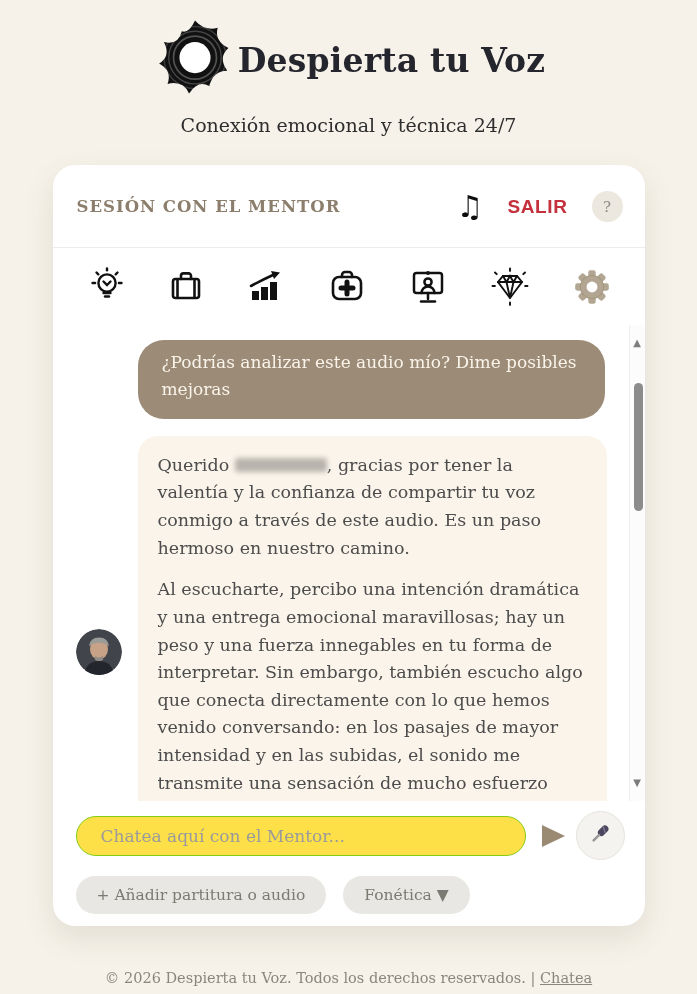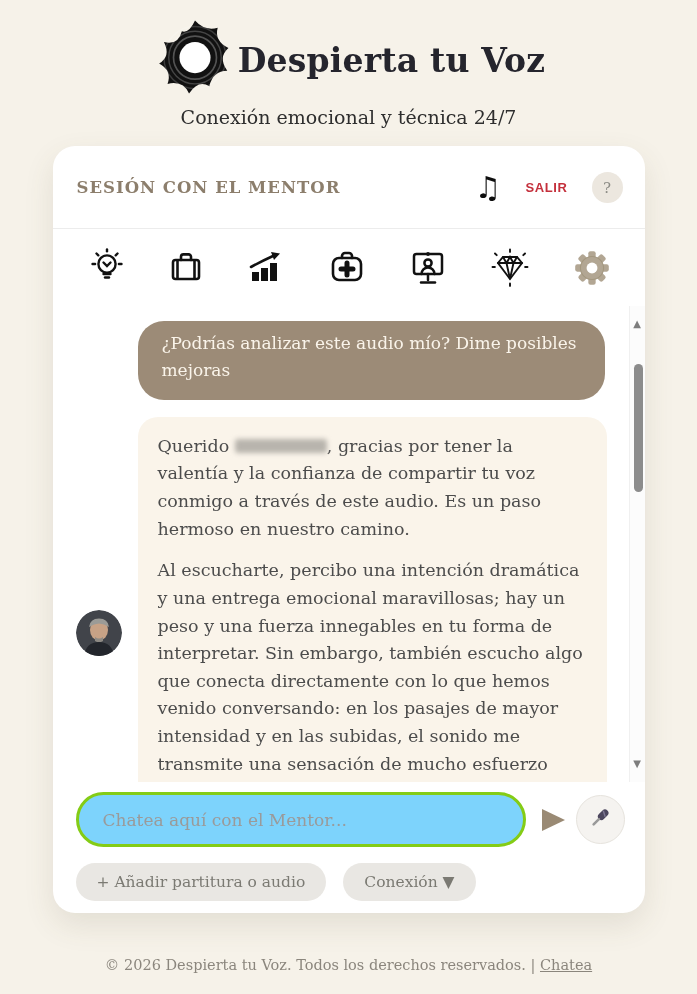--- a/index.html
+++ b/index.html
@@ -9,43 +9,43 @@
     background:#f6f2e9;
     font-family:"DejaVu Serif","Liberation Serif",serif;
     color:#3d3d3d;
     overflow:hidden;
   }
 
   
   .site-header { display:flex; align-items:center; justify-content:center; padding-top:14px; gap:0; }
   .logo { width:86px; height:92px; flex:0 0 auto; }
   .site-title { font-size:33px; font-weight:bold; color:#25252d; letter-spacing:.2px; }
-  .site-subtitle { text-align:center; font-size:19px; color:#2e2e2e; }
+  .site-subtitle { text-align:center; font-size:19px; color:#2e2e2e; margin-top:8px; }
 
   
   .card {
-    width:592px; margin:18px auto 0 auto;
+    width:592px; margin:29px auto 0 auto;
     background:#ffffff; border-radius:22px;
     box-shadow:0 12px 30px rgba(90,80,60,.12);
     overflow:hidden;
   }
   .card-header {
     display:flex; align-items:center;
     padding:26px 22px 25px 24px;
   }
   .session-title {
     font-size:16.5px; font-weight:bold; letter-spacing:1px;
     color:#8c7e6c;
   }
   .header-right { margin-left:auto; display:flex; align-items:center; gap:24px; }
   .music-note { font-size:30px; color:#0d0d0d; line-height:1;
     font-family:"DejaVu Sans",sans-serif; }
   .exit-link {
     font-family:"Liberation Sans","DejaVu Sans",sans-serif;
-    font-size:13px; font-weight:bold; color:#c4303c; letter-spacing:.6px;
+    font-size:19px; font-weight:bold; color:#c4303c; letter-spacing:.6px;
     text-decoration:none; cursor:pointer;
   }
   .help-btn {
     width:31px; height:31px; border-radius:50%;
     background:#ece7df; border:none; color:#8b8b85;
     font-size:15px; font-family:"DejaVu Serif",serif;
     display:flex; align-items:center; justify-content:center; cursor:pointer;
   }
   .divider { height:1px; background:#ececec; }
 
@@ -95,24 +95,24 @@
   .mentor-bubble p + p { margin-top:14px; }
   .redacted {
     display:inline-block; width:92px; height:14px;
     background:#b8b4ad; border-radius:3px;
     filter:blur(2.5px); vertical-align:baseline; transform:translateY(1px);
   }
 
   
   .composer { display:flex; align-items:center; padding:10px 20px 0 23px; }
   .chat-input {
-    flex:1; height:55px; border:3px solid #84cc16; border-radius:30px;
+    flex:1; height:40px; border:1px solid #84cc16; border-radius:30px;
     padding:0 24px; font-size:17px; color:#444;
     font-family:"DejaVu Serif","Liberation Serif",serif;
-    background:#7dd3fc; outline:none;
+    background:#fde047; outline:none;
   }
   .chat-input::placeholder { color:#9a9a9a; }
   .send-btn { background:none; border:none; cursor:pointer; margin:0 9px 0 13px; line-height:0; }
   .mic-btn {
     width:49px; height:49px; border-radius:50%;
     background:#f5f3f0; border:1px solid #e6e3dd; cursor:pointer;
     display:flex; align-items:center; justify-content:center;
   }
 
   
@@ -279,21 +279,21 @@
             <path d="M13,14.5 V22" stroke="#9a9a9a" stroke-width="2.6" stroke-linecap="round"></path>
             <path d="M10.2,5.5 l5.6,3" stroke="#7e7894" stroke-width="1.4"></path>
           </g>
         </svg>
       </span>
     </button>
   </div>
 
   <div class="pill-row">
     <button class="pill">+ Añadir partitura o audio</button>
-    <button class="pill">Conexión ▼</button>
+    <button class="pill">Fonética ▼</button>
   </div>
 
 </section>
 
 <footer class="site-footer">
   <span>© 2026 Despierta tu Voz. Todos los derechos reservados. |</span>
   <a class="cookies-link">Chatea</a>
 </footer>
 
 </body></html>

